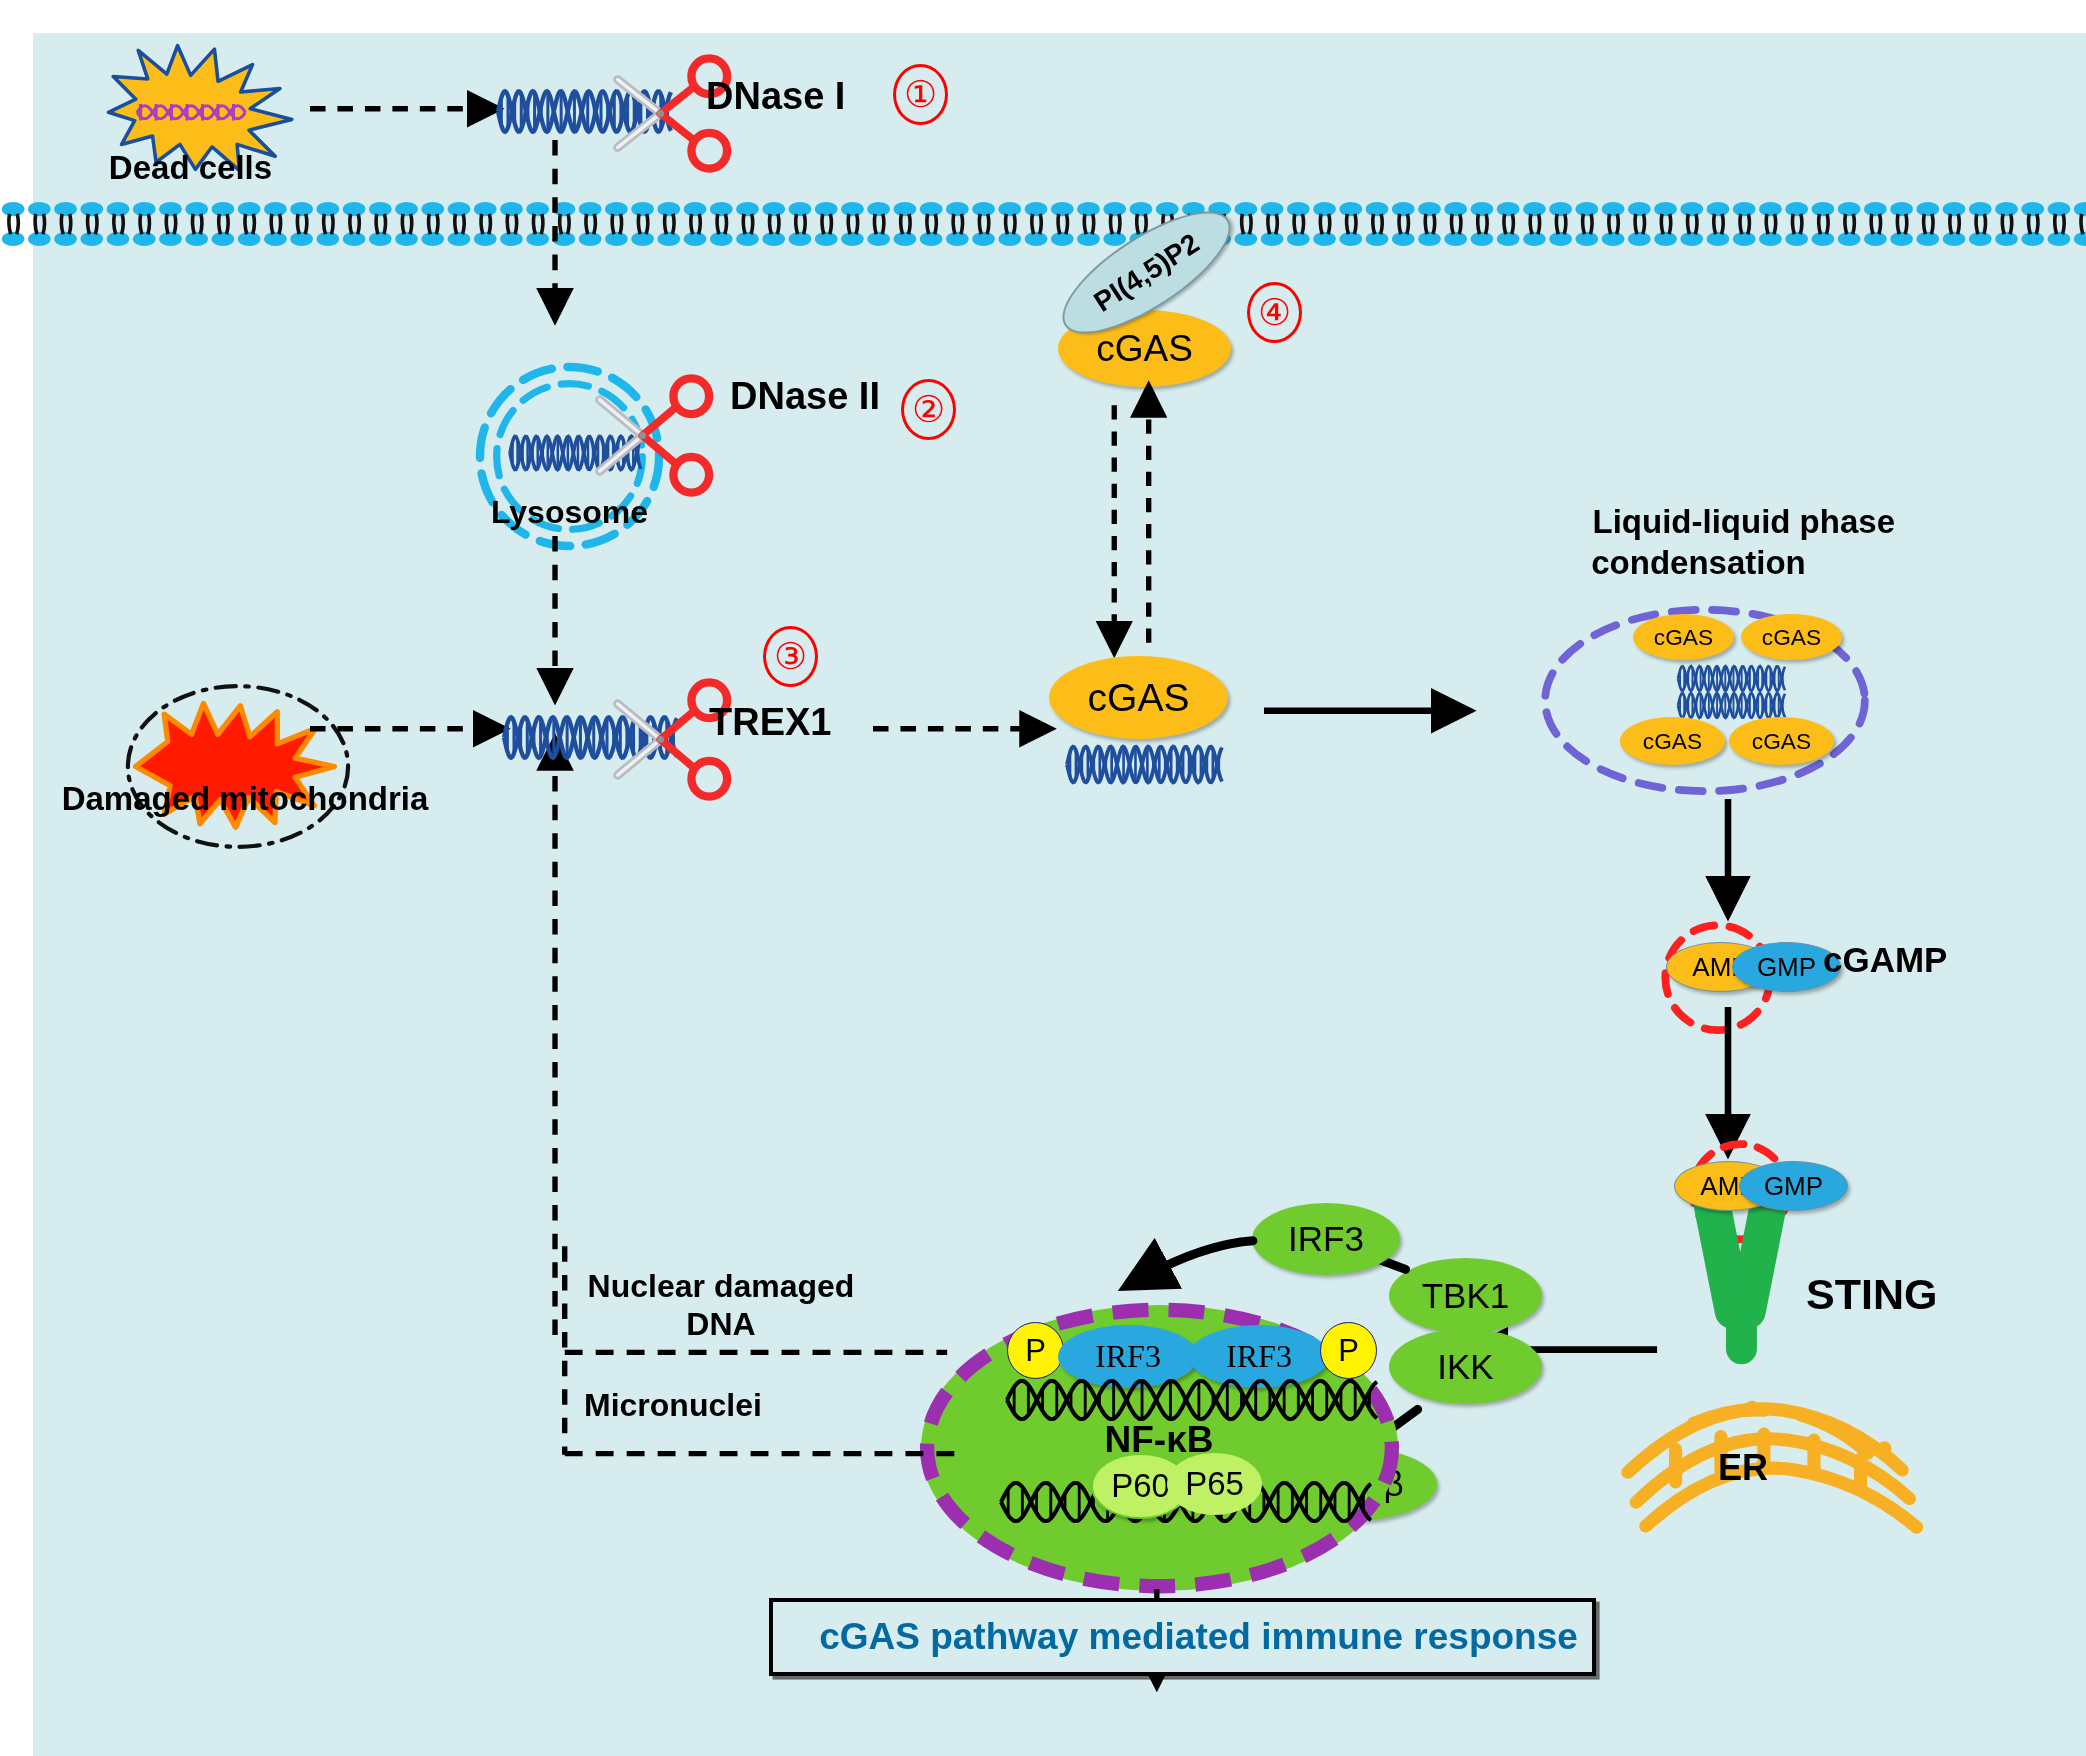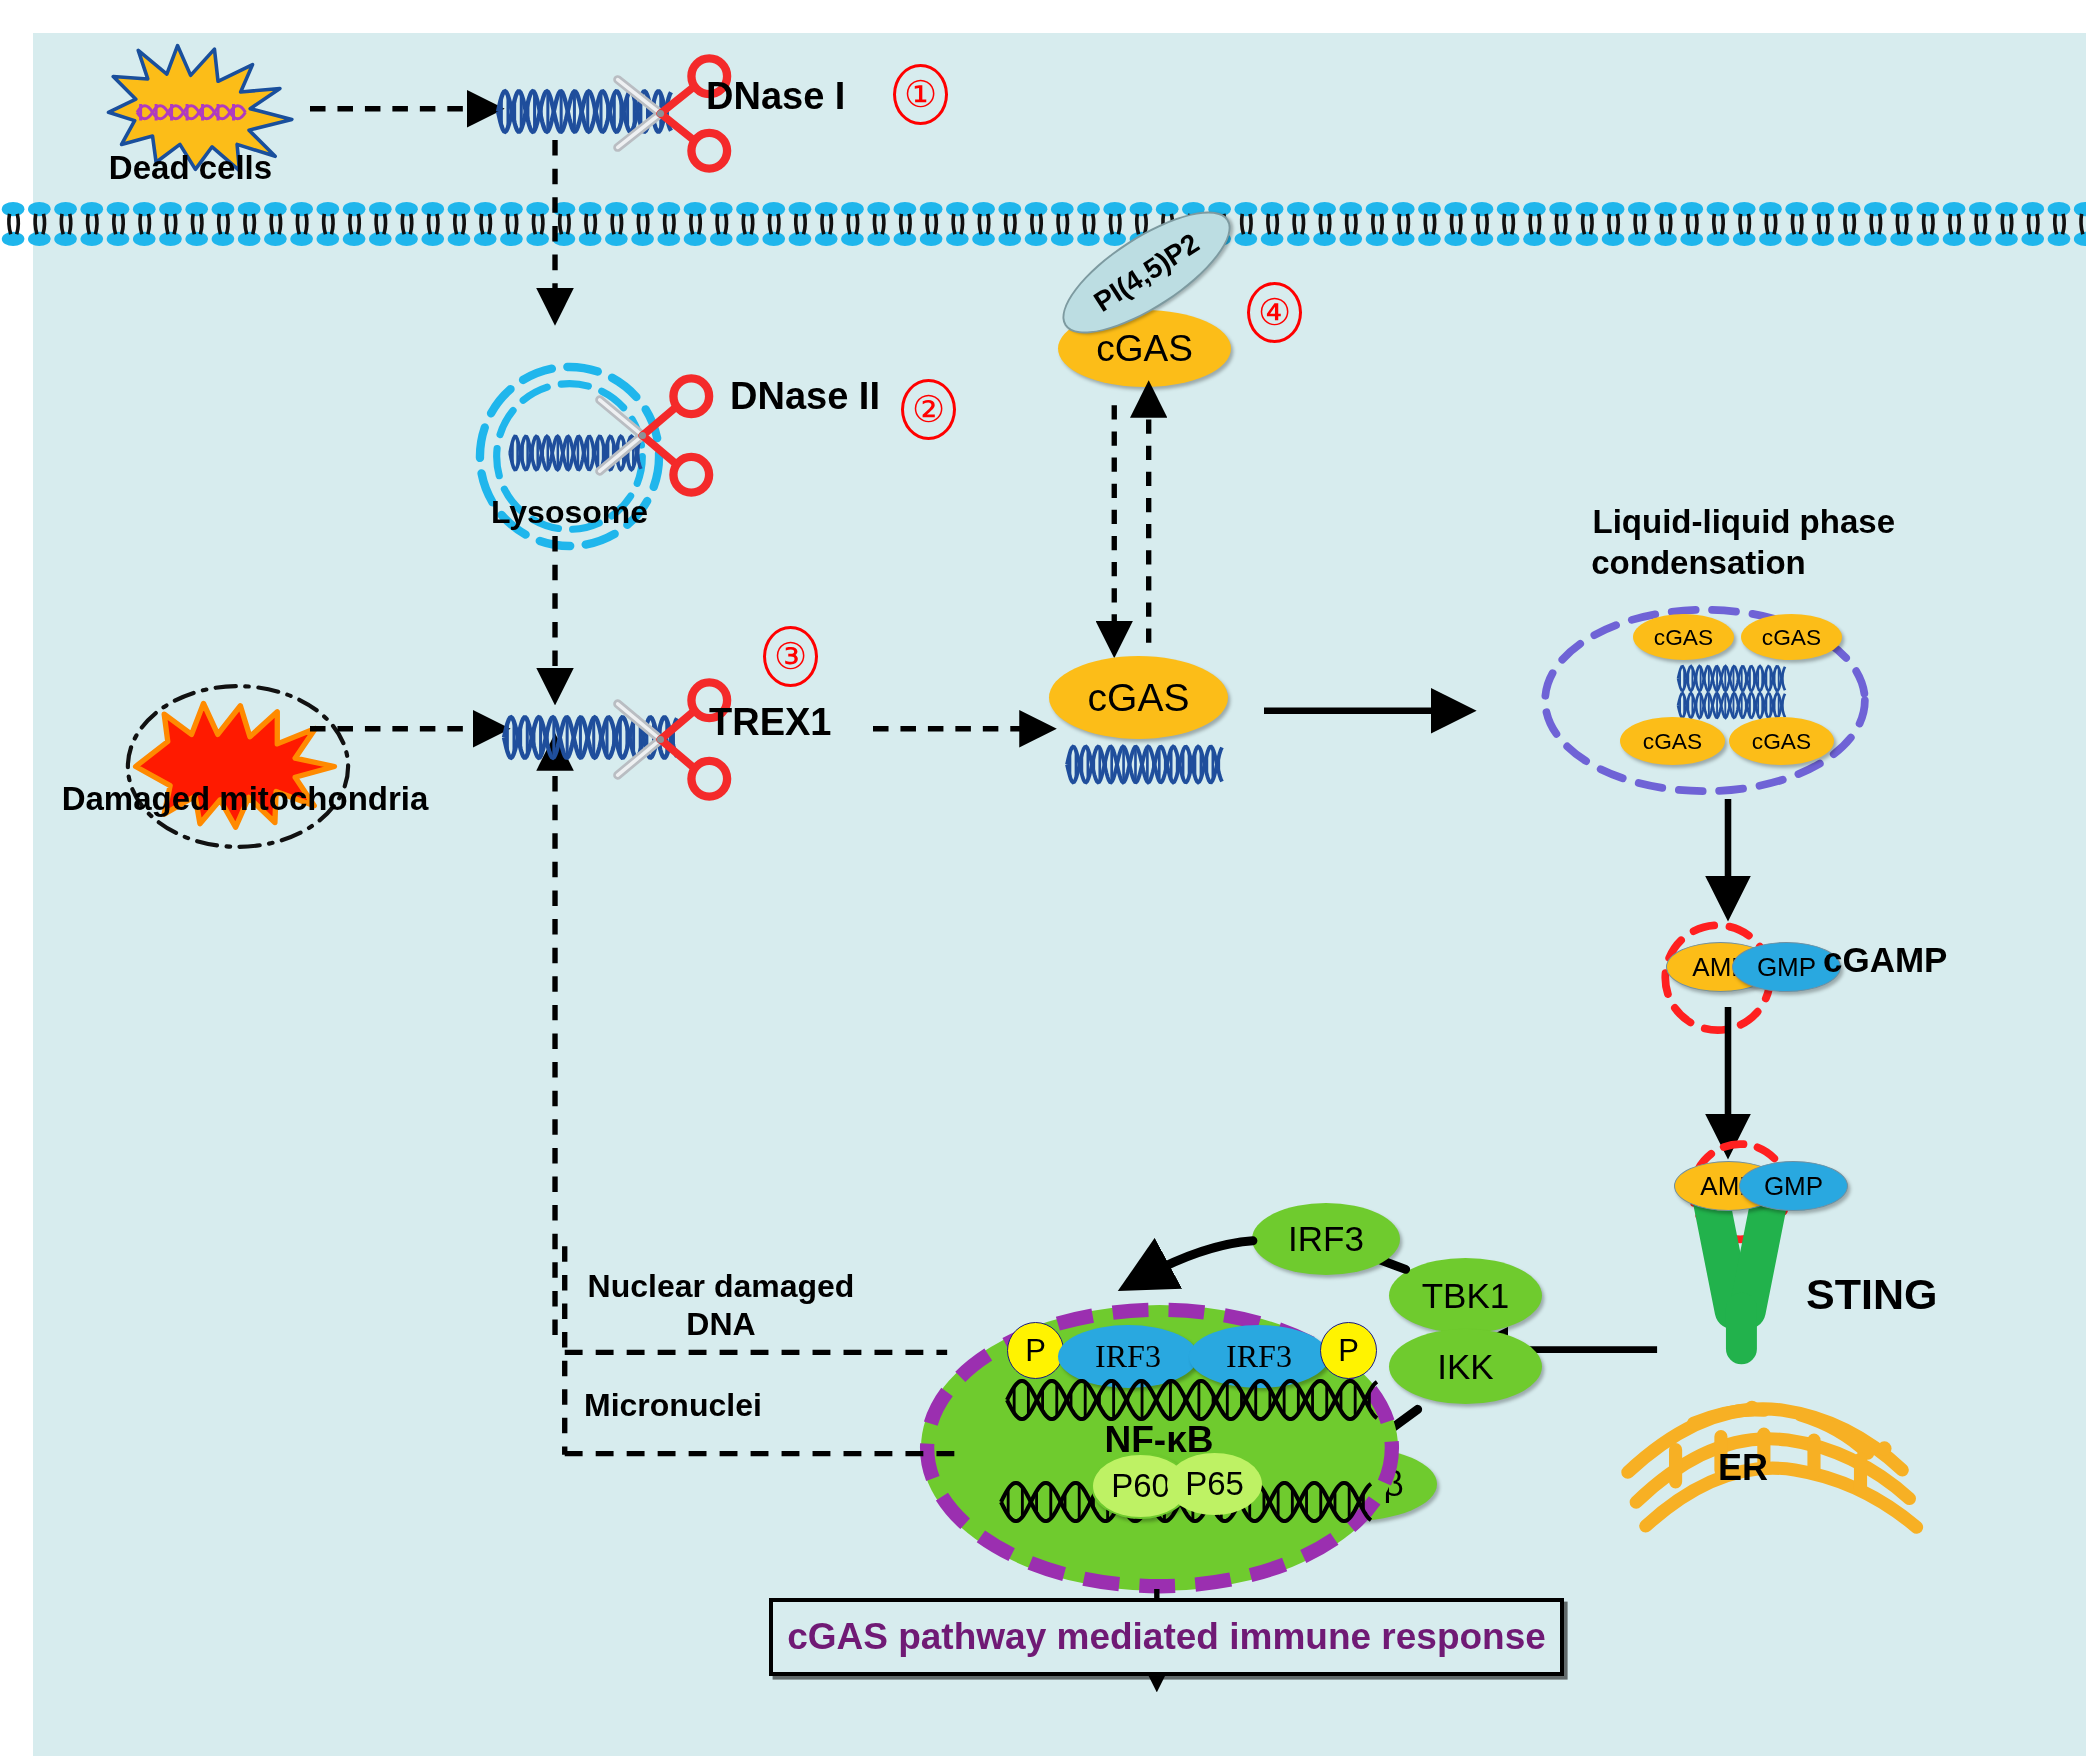--- a/index.html
+++ b/index.html
@@ -15,21 +15,21 @@
   .cgas{background:#fcbd18;}
   .green{background:#6fcb2e;}
   .blueell{background:#29a8e0;}
   .magenta{background:#bef264;}
   .yellowp{background:#fff300;border:1.8px solid #1a1a80;border-radius:50%;}
   .redno{position:absolute;color:#ff0000;font-weight:400;display:flex;align-items:center;justify-content:center;}
   .redno span{border:3px solid #ff0000;border-radius:50%;display:flex;align-items:center;justify-content:center;
               width:100%;height:100%;line-height:1;}
   svg{position:absolute;overflow:visible;}
   .box{position:absolute;border:4.2px solid #000;background:#d7ecee;display:flex;align-items:center;
-       justify-content:center;font-weight:bold;color:#701a75;box-shadow:3.6px 3.6px 0 rgba(0,0,0,.55);}
+       justify-content:center;font-weight:bold;color:#0369a1;box-shadow:3.6px 3.6px 0 rgba(0,0,0,.55);padding-left:32px;}
 </style>
 </head>
 <body>
 
 <div id="stage">
 <div id="cell"></div>
 
 <svg class="abs" style="left:0px;top:197px;" width="2087" height="72" viewBox="0 0 3501 120">
   <g id="membrane-units">
         <ellipse cx="22" cy="20" rx="19" ry="12" fill="#1fb6ec"></ellipse>

